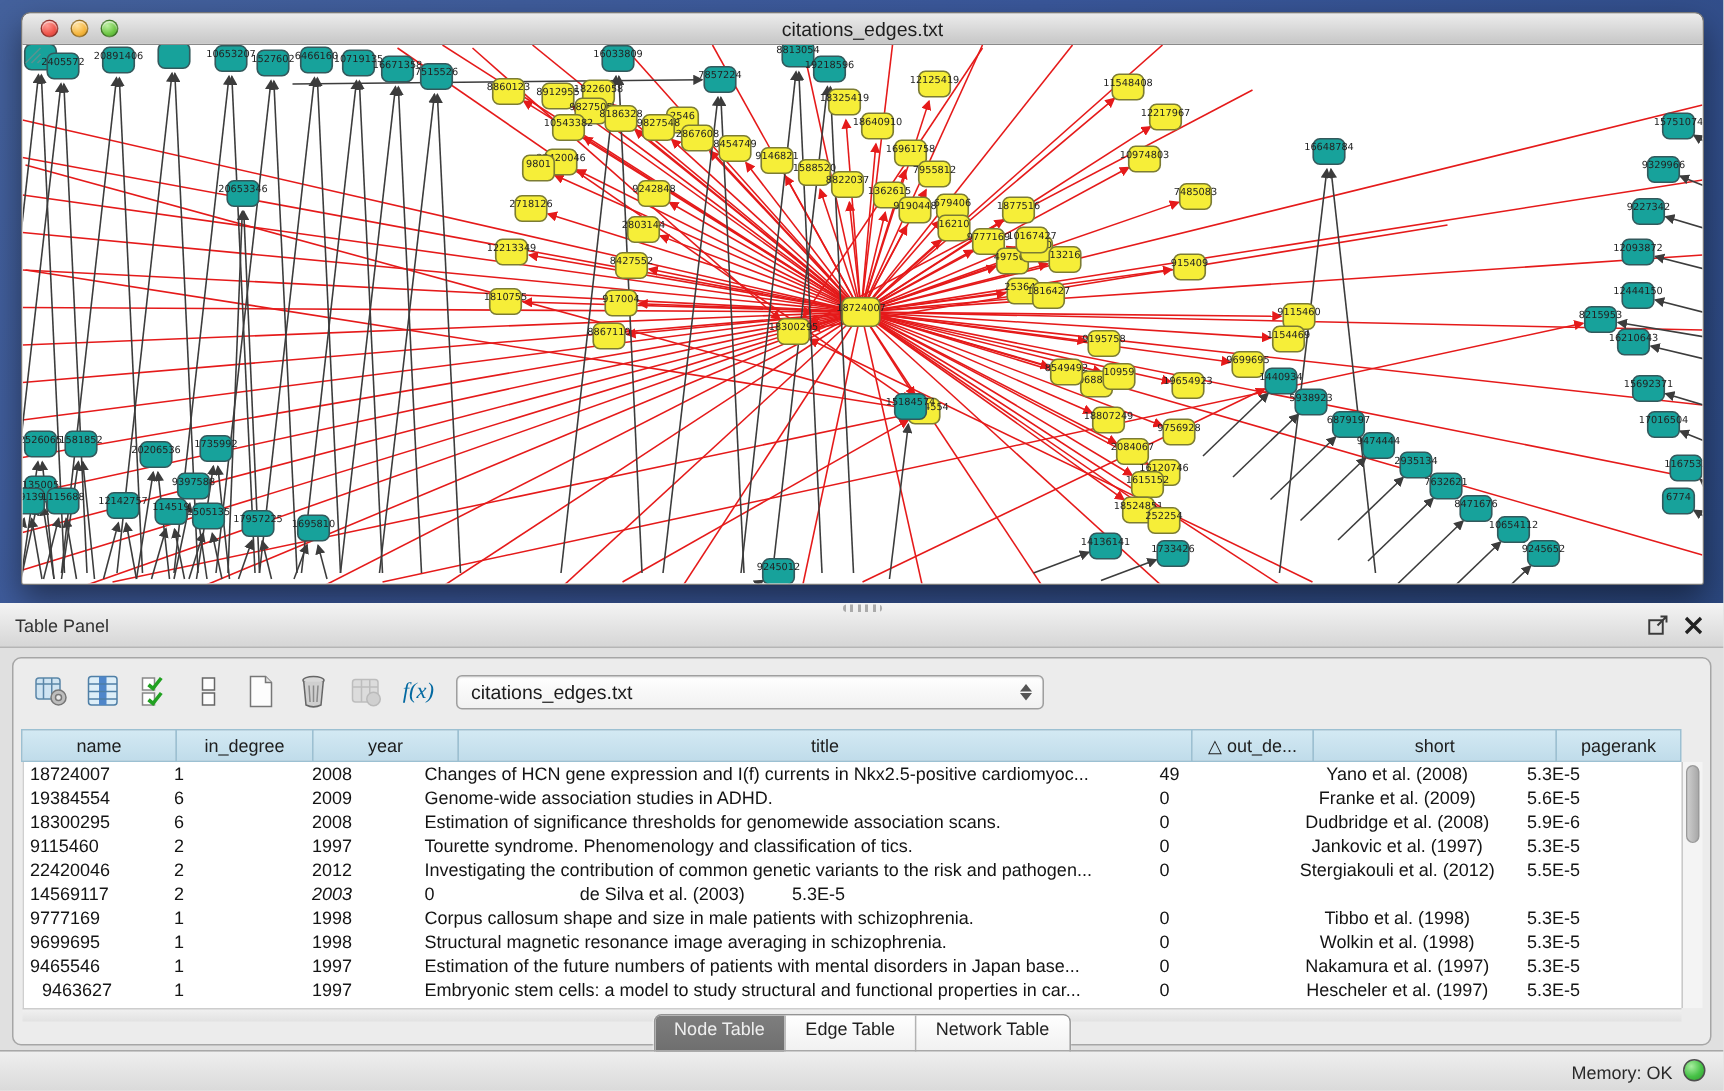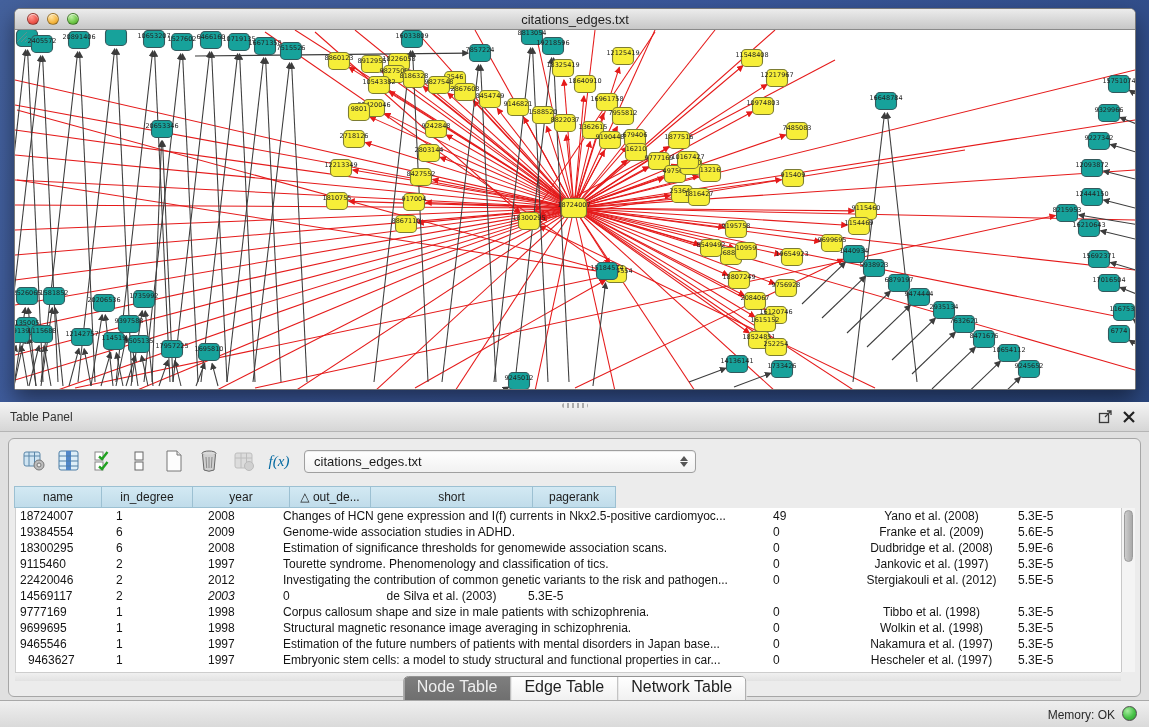--- a/index.html
+++ b/index.html
@@ -67,21 +67,21 @@
   #vscroll { position:absolute; left:1112px; top:69px; width:14px; height:164px;
     background:#f4f4f4; border-left:1px solid #c9c9c9; }
   #vscroll .thumb { position:absolute; left:2px; top:2px; width:9px; height:52px; border-radius:5px;
     background:linear-gradient(90deg,#cdcdcd,#a9a9a9); border:1px solid #9a9a9a; }
   #hscroll { position:absolute; left:6px; top:233px; width:1106px; height:9px;
     background:linear-gradient(#f0f0f0,#e2e2e2); border-top:1px solid #cdcdcd; }
 
   #seg-tabs { position:absolute; left:50%; top:237px; transform:translateX(-50%); display:flex;
     border:1px solid #949494; border-radius:5px; overflow:hidden; background:#fff;
     box-shadow:0 1px 1px rgba(255,255,255,.8); }
-  .seg { height:37px; line-height:19px; padding:0 13px; font-size:16px; color:#1f1f1f;
+  .seg { height:37px; line-height:19px; padding:0 13px; font-size:12px; color:#1f1f1f;
     background:linear-gradient(#ffffff,#e8e8e8); border-left:1px solid #b3b3b3; }
   .seg:first-child { border-left:none; }
   .seg.active { background:linear-gradient(#7e7e7e,#666666); color:#efefef; }
 
   
   #status-bar { position:absolute; left:0; top:700px; width:1149px; height:27px;
     background:linear-gradient(#efefef,#dadada); border-top:1px solid #a8a8a8; }
   #memory-label { position:absolute; right:34px; top:7px; font-size:12px; color:#2a2a2a; }
   #memory-dot { position:absolute; right:12px; top:5px; width:15px; height:15px; border-radius:50%;
     border:1px solid #4e4e4e;
@@ -849,23 +849,24 @@
         <div id="table-selector">
           <span class="value">citations_edges.txt</span>
           <span class="stepper">
             <span class="tri-up"></span>
               <span class="tri-down"></span>
           </span>
         </div>
       </div>
 
       <div id="tbl-header">
-          <div class="th" style="width: 88px;">name</div>
+          <div class="th" style="width: 104px;">name</div>
           <div class="th" style="width: 92px;">in_degree</div>
           <div class="th" style="width: 98px;">year</div>
+          <div class="th" style="width: 490px;">title</div>
           <div class="th" style="width: 82px;">△ out_de...</div>
           <div class="th" style="width: 163px;">short</div>
           <div class="th" style="width: 84px;">pagerank</div>
         </div>
       <div id="tbl-body-bg"></div>
       <div id="tbl-rows">
           <div class="tr">
             <div class="td c-name" style="width: 96px; padding-left: 5px;">18724007</div>
             <div class="td c-indeg" style="width: 92px; padding-left: 5px;">1</div>
             <div class="td c-year" style="width: 75px; padding-left: 5px;">2008</div>

